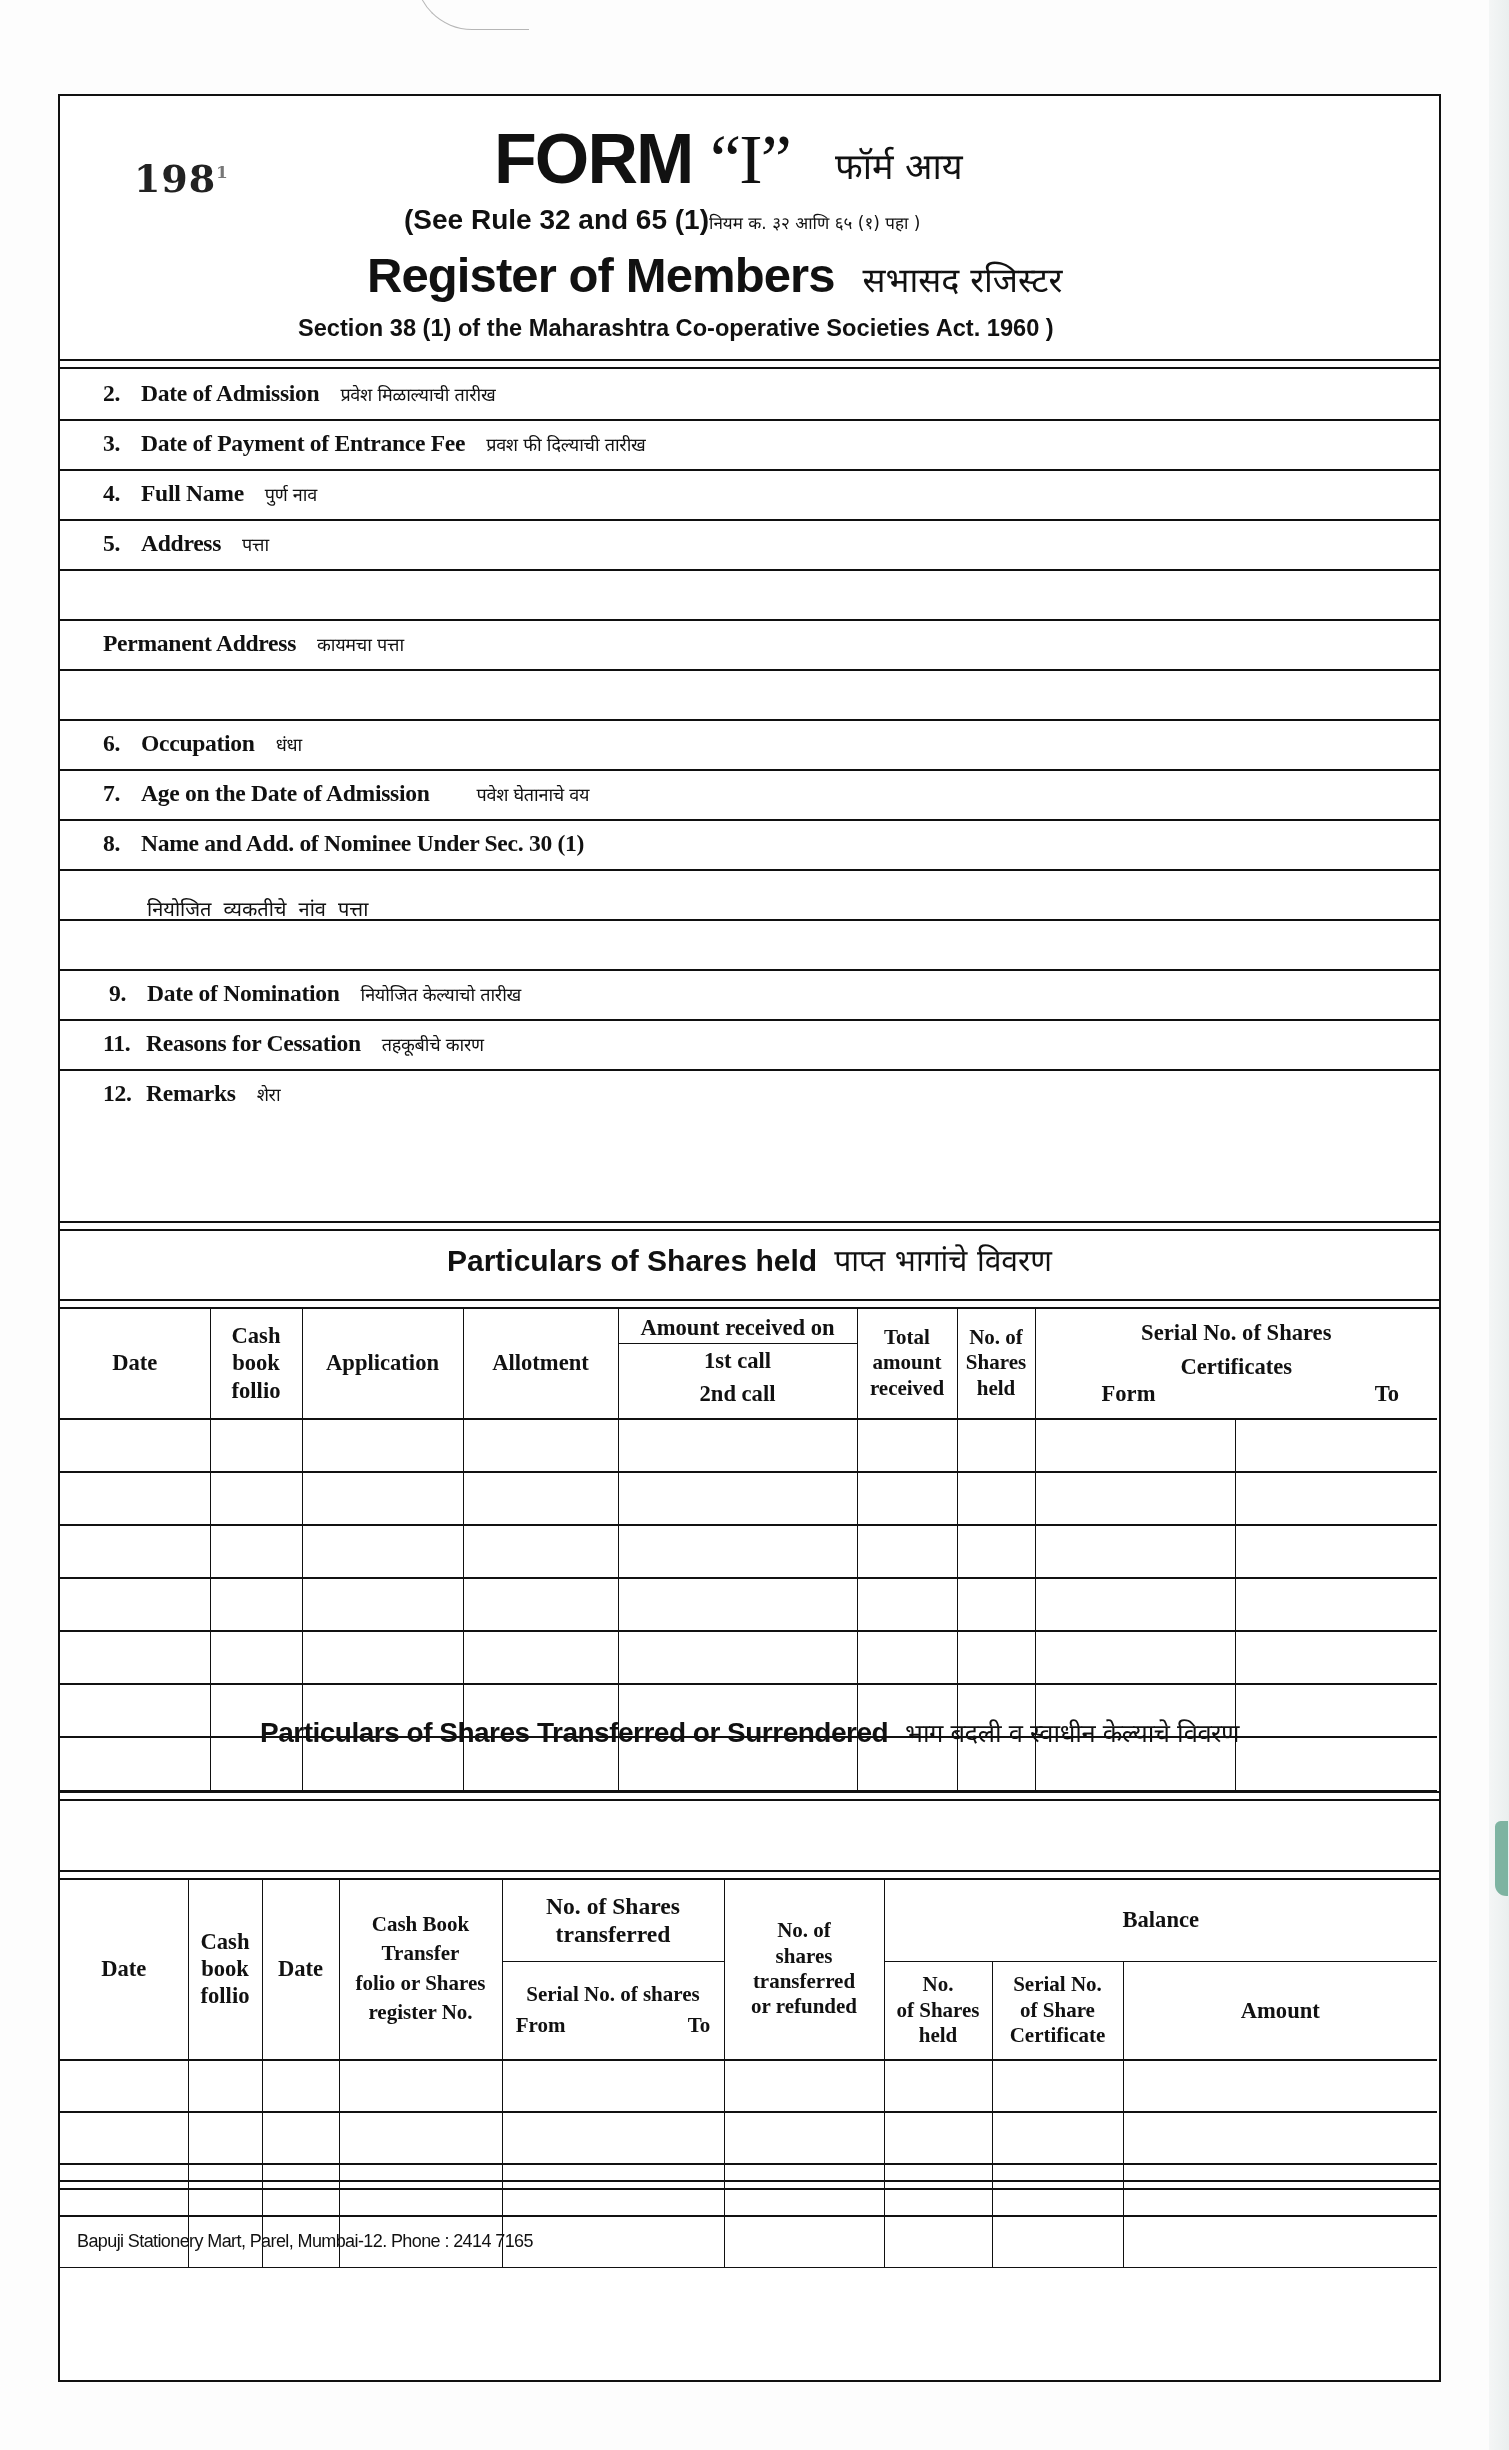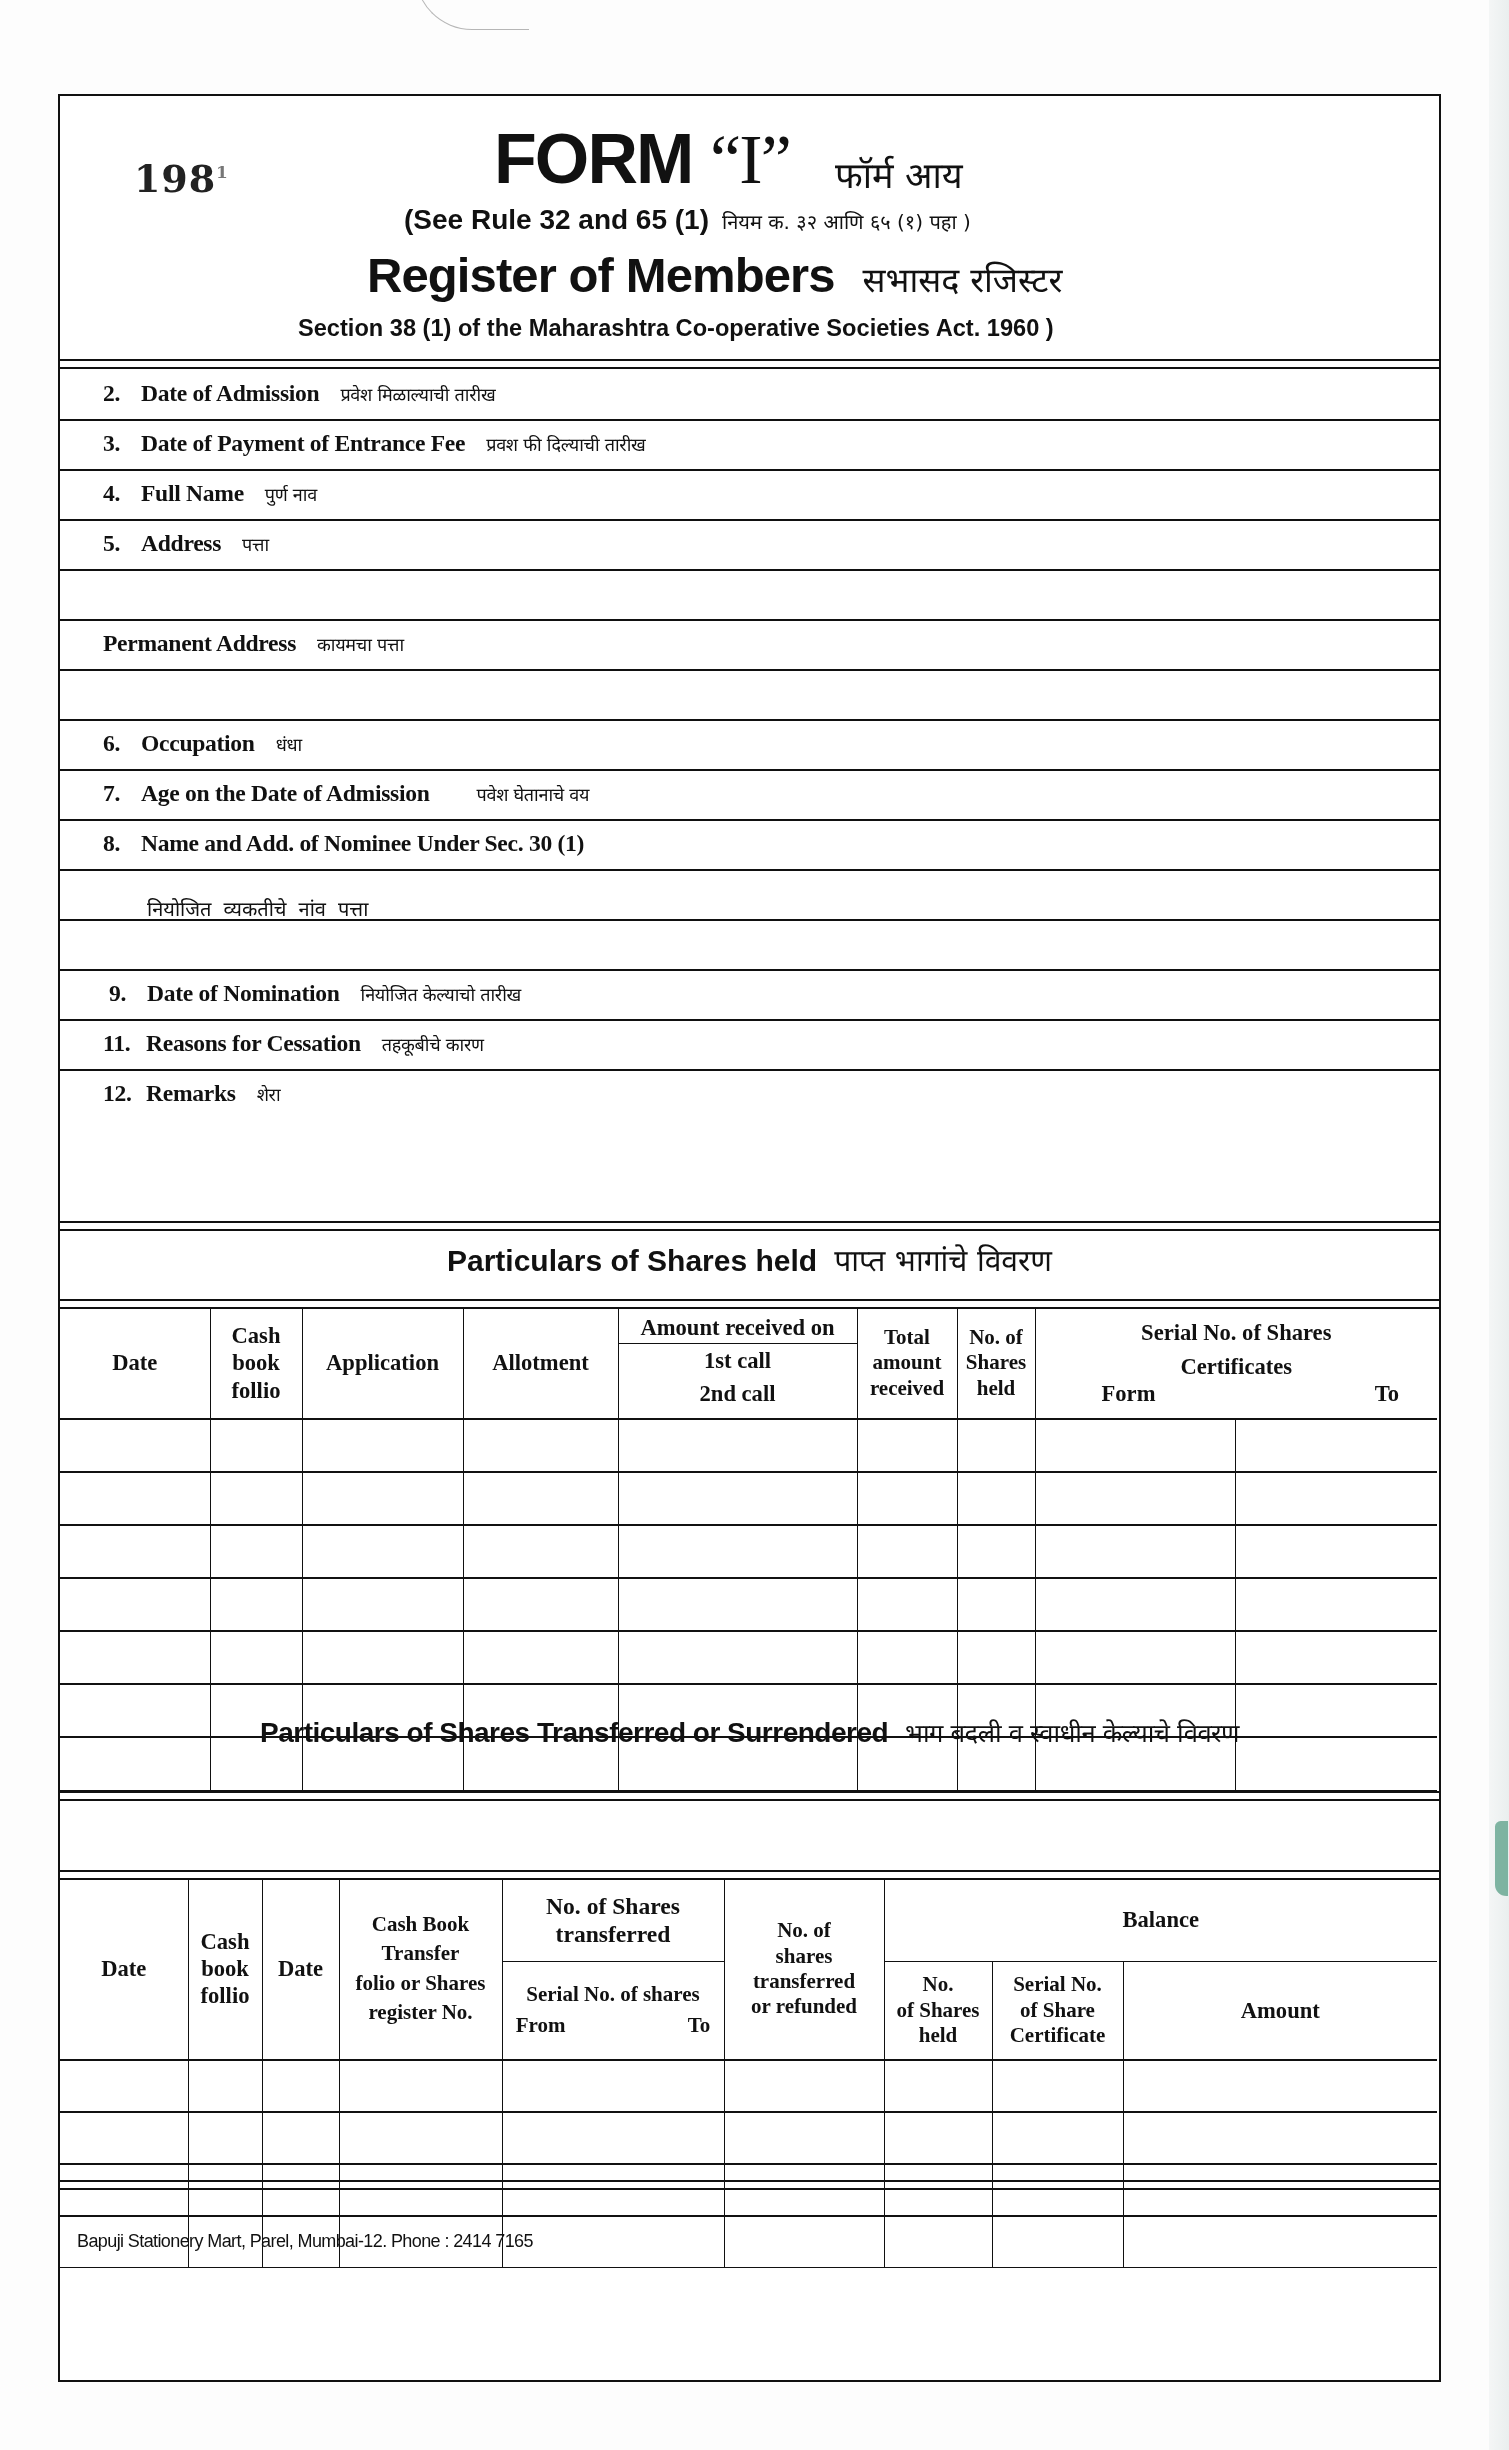--- a/index.html
+++ b/index.html
@@ -17,24 +17,24 @@
   .frame { position:absolute; left:58px; top:94px; width:1383px; height:2288px;
     border:2.8px solid #111; box-sizing:border-box; background:#fff; }
 
   .hdr { position:absolute; left:0; top:0; width:100%; height:264px; }
   .stamp { position:absolute; left:74px; top:60px; font-family:"DejaVu Serif",serif; font-weight:bold;
     font-size:38px; color:#222; letter-spacing:0.9px; }
   .stamp sup { font-size:17px; color:#777; }
   .t-form { position:absolute; left:434px; top:28px; font-family:"Liberation Sans",sans-serif;
     font-weight:bold; font-size:70px; letter-spacing:-1.9px; line-height:1; }
   .t-form .q { font-family:"Liberation Serif",serif; font-weight:normal; }
-  .t-form-mr { position:absolute; left:775px; top:54px; font-size:36px; font-family:"DejaVu Sans",sans-serif; }
+  .t-form-mr { position:absolute; left:775px; top:45px; font-size:36px; font-family:"DejaVu Sans",sans-serif; }
   .t-rule { position:absolute; left:344px; top:108px; font-family:"Liberation Sans",sans-serif;
     font-weight:bold; font-size:28px; }
-  .t-rule-mr { font-family:"DejaVu Sans",sans-serif; font-weight:normal; font-size:20px; margin-left:13px; }
+  .t-rule-mr { font-family:"DejaVu Sans",sans-serif; font-weight:normal; font-size:17px; margin-left:0; }
   .t-reg { position:absolute; left:307px; top:151px; font-family:"Liberation Sans",sans-serif;
     font-weight:bold; font-size:49px; letter-spacing:-0.9px; }
   .t-reg-mr { font-family:"DejaVu Sans",sans-serif; font-weight:normal; font-size:34px; margin-left:28px; letter-spacing:0; }
   .t-sec { position:absolute; left:238px; top:219px; font-family:"Liberation Sans",sans-serif;
     font-weight:bold; font-size:23.6px; }
 
   .dbl { position:absolute; left:0; width:100%; height:5.7px; border-top:2.8px solid #111; border-bottom:2.8px solid #111; box-sizing:content-box; }
 
   .fields { position:absolute; left:0; top:275px; width:100%; }
   .frow { height:50px; border-bottom:2.8px solid #111; box-sizing:border-box; position:relative; }

